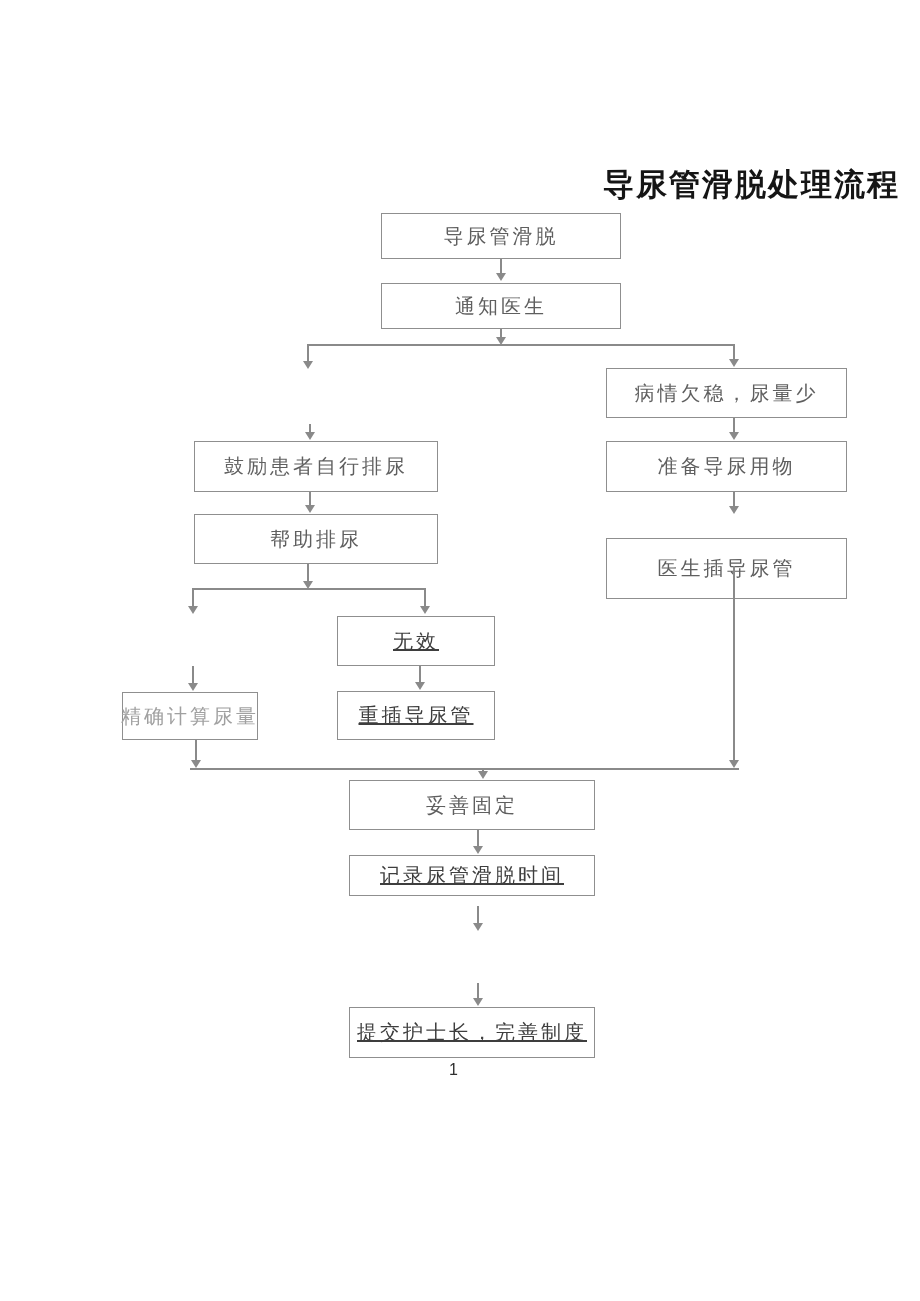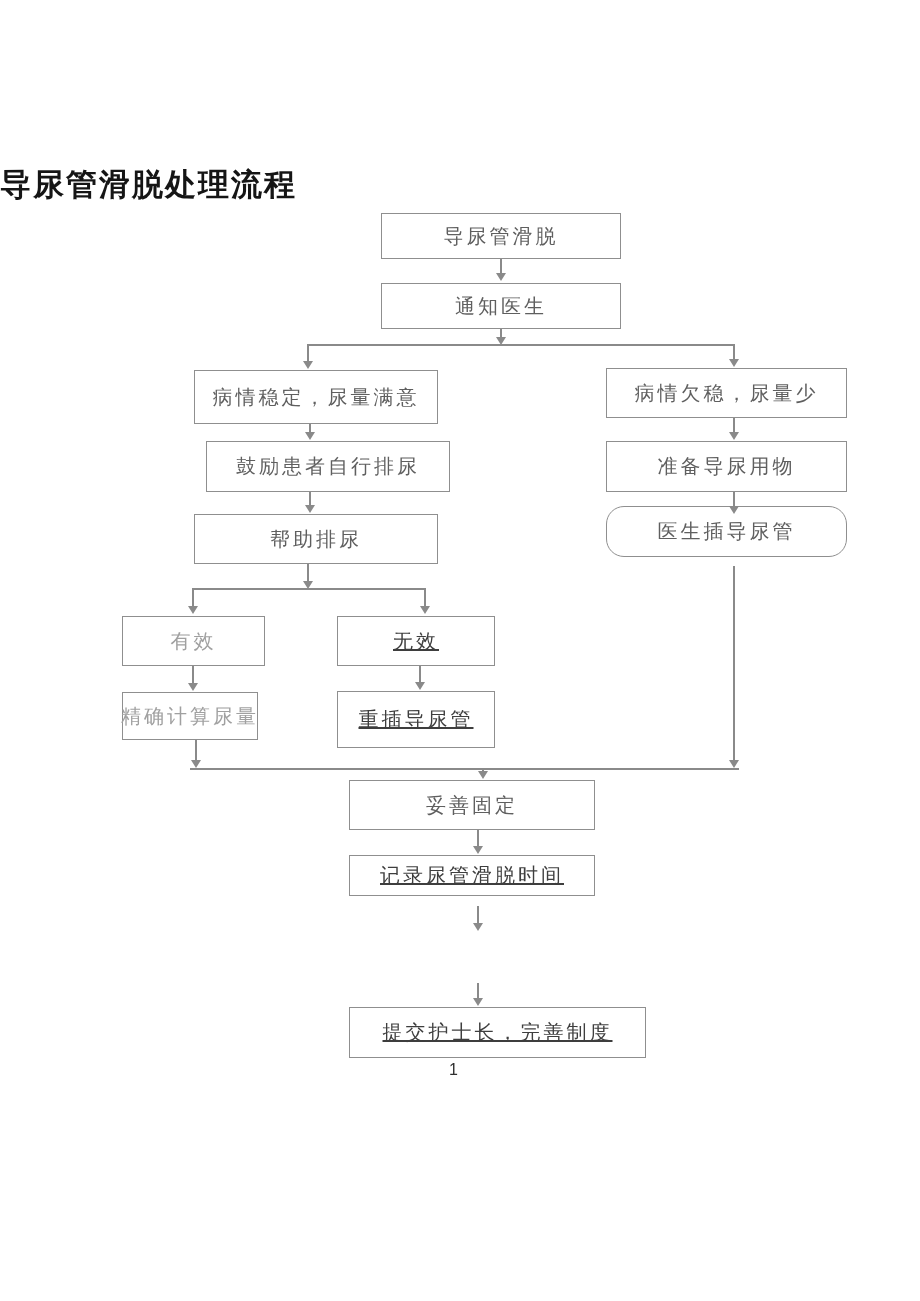--- a/index.html
+++ b/index.html
@@ -17,21 +17,21 @@
   .page {
     position: relative;
     width: 920px;
     height: 1301px;
     background: var(--paper);
     overflow: hidden;
   }
   .doc-title {
     position: absolute;
     left: 0; right: 20px; top: 164px;
-    text-align: left;
+    text-align: right;
     font-size: 31px;
     font-weight: 700;
     letter-spacing: 2px;
     color: var(--title-ink);
   }
   .box {
     position: absolute;
     border: 1.5px solid var(--border);
     background: var(--paper);
     display: flex;
@@ -43,32 +43,32 @@
     white-space: nowrap;
   }
   .t-light { color: var(--ink-light); }
   .t-dark  { color: var(--ink-dark); text-decoration: underline; }
 
   
   #n-slip       { left:381px; top:213px; width:240px; height:46px; }
   #n-notify     { left:381px; top:283px; width:240px; height:46px; }
   #n-stable     { left:194px; top:370px; width:244px; height:54px; }
   #n-unstable   { left:606px; top:368px; width:241px; height:50px; }
-  #n-encourage  { left:194px; top:441px; width:244px; height:51px;margin-left:12px; }
+  #n-encourage  { left:194px; top:441px; width:244px; height:51px; }
   #n-prepare    { left:606px; top:441px; width:241px; height:51px; }
   #n-help       { left:194px; top:514px; width:244px; height:50px; }
-  #n-insert     { left:606px; top:506px; width:241px; height:51px;border-radius:18px; }
+  #n-insert     { left:606px; top:538px; width:241px; height:61px; }
   #n-effective  { left:122px; top:616px; width:143px; height:50px; }
   #n-ineffective{ left:337px; top:616px; width:158px; height:50px; }
   #n-calc       { left:122px; top:692px; width:136px; height:48px; }
-  #n-reinsert   { left:337px; top:691px; width:158px; height:57px; }
+  #n-reinsert   { left:337px; top:691px; width:158px; height:49px; }
   #n-fix        { left:349px; top:780px; width:246px; height:50px; }
   #n-record     { left:349px; top:855px; width:246px; height:41px; }
   #n-analyze    { left:349px; top:932px; width:246px; height:51px; }
-  #n-submit     { left:349px; top:1007px; width:297px; height:51px; }
+  #n-submit     { left:349px; top:1007px; width:246px; height:51px; }
 
   .vline, .hline { position: absolute; background: var(--line); }
   .vline { width: 2px; }
   .hline { height: 2px; }
   .arr {
     position: absolute;
     width: 0; height: 0;
     border-left: 5px solid transparent;
     border-right: 5px solid transparent;
     border-top: 8px solid var(--line);
@@ -86,40 +86,34 @@
 <div class="page">
 
   <h1 class="doc-title">导尿管滑脱处理流程</h1>
 
   <div class="box" id="n-slip">
     <span>导尿管滑脱</span>
   </div>
   <div class="box" id="n-notify">
     <span>通知医生</span>
   </div>
-  <div class="box" id="n-stable">
-    <span>病情稳定，尿量满意</span>
-  </div>
   <div class="box" id="n-unstable">
     <span>病情欠稳，尿量少</span>
   </div>
   <div class="box" id="n-encourage">
     <span>鼓励患者自行排尿</span>
   </div>
   <div class="box" id="n-help">
     <span>帮助排尿</span>
   </div>
   <div class="box" id="n-prepare">
     <span>准备导尿用物</span>
   </div>
   <div class="box" id="n-insert">
     <span>医生插导尿管</span>
-  </div>
-  <div class="box t-light" id="n-effective">
-    <span>有效</span>
   </div>
   <div class="box t-dark" id="n-ineffective">
     <span>无效</span>
   </div>
   <div class="box t-light" id="n-calc">
     <span>精确计算尿量</span>
   </div>
   <div class="box t-dark" id="n-reinsert">
     <span>重插导尿管</span>
   </div>

